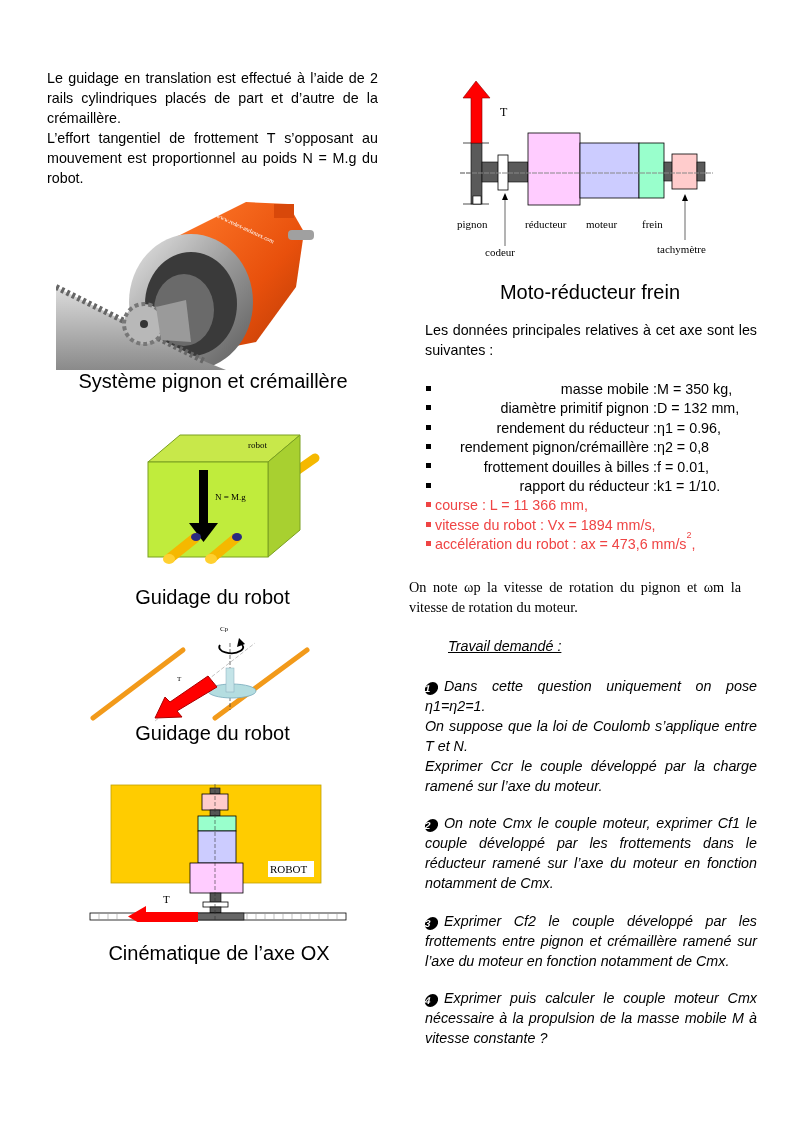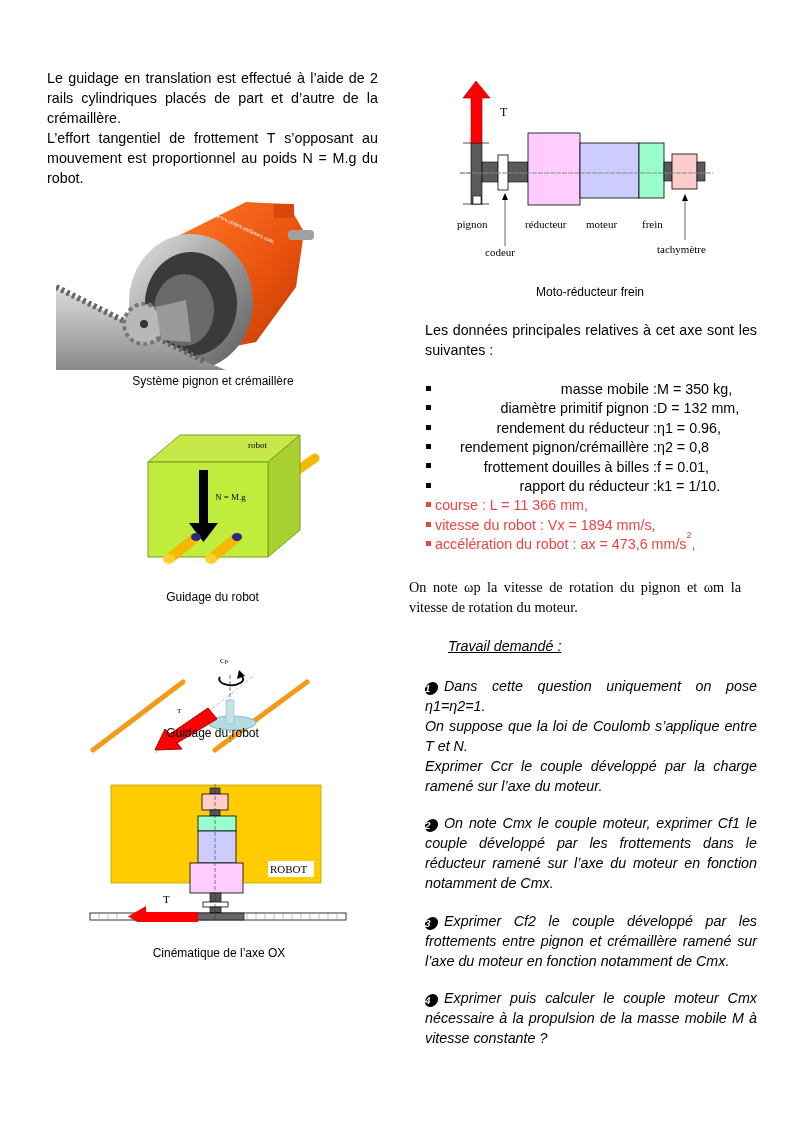--- a/index.html
+++ b/index.html
@@ -1,20 +1,20 @@
 <!DOCTYPE html>
 <html><head>
 <meta charset="utf-8">
 <style>
   html, body { margin: 0; padding: 0; background: #ffffff; }
   body { width: 794px; height: 1123px; position: relative; overflow: hidden;
          font-family: "Liberation Sans", "DejaVu Sans", sans-serif; color: #000; }
   .abs { position: absolute; }
   .para { font-size: 14.3px; line-height: 20px; text-align: justify; text-align-last: left; }
-  .caption { font-size: 12px; line-height: 18px; text-align: center; }
+  .caption { font-size: 20px; line-height: 18px; text-align: center; }
   .it { font-style: italic; }
   .red { color: #ef4444; }
   .data-row { display: flex; font-size: 14.3px; line-height: 19.4px; white-space: nowrap; }
   .data-row .bullet { display: inline-block; width: 5px; height: 5px; background: currentColor; margin: 0 4px 3px 1px; align-self: center; }
   .data-row .lbl { width: 222px; text-align: right; }
   .underline { text-decoration: underline; margin-left: 23px; }
   .qnum { display: inline-block; width: 13px; height: 13px; border-radius: 50%; background: #000; color: #fff;
           font-size: 10px; line-height: 13px; text-align: center; font-style: normal; font-weight: bold;
           transform: skewX(-12deg); vertical-align: -1px; margin-right: 6px; }
   svg text { font-family: "Liberation Serif", "DejaVu Serif", serif; }
@@ -83,21 +83,21 @@
     <path d="M30 128 L55 108" stroke="#f5b800" stroke-width="10" stroke-linecap="round"></path>
     <ellipse cx="56" cy="107" rx="5" ry="4" fill="#2a2a80"></ellipse>
     <ellipse cx="29" cy="129" rx="6" ry="5" fill="#ffd030"></ellipse>
     <path d="M72 128 L96 108" stroke="#f5b800" stroke-width="10" stroke-linecap="round"></path>
     <ellipse cx="97" cy="107" rx="5" ry="4" fill="#2a2a80"></ellipse>
     <ellipse cx="71" cy="129" rx="6" ry="5" fill="#ffd030"></ellipse>
   </svg>
 </div>
 <div class="abs caption" style="left:100px; top:588px; width:225px;">Guidage du robot</div>
 
-<div class="abs" style="left:85px; top:618px; width:230px; height:105px;margin-top:32px;">
+<div class="abs" style="left:85px; top:618px; width:230px; height:105px;">
   <svg width="230" height="105" viewBox="0 0 230 105">
     <line x1="8" y1="100" x2="98" y2="32" stroke="#f29a1a" stroke-width="5" stroke-linecap="round"></line>
     <line x1="130" y1="100" x2="222" y2="32" stroke="#f29a1a" stroke-width="5" stroke-linecap="round"></line>
     <line x1="70" y1="103" x2="170" y2="25" stroke="#aaa" stroke-width="0.7" stroke-dasharray="4 2"></line>
     <line x1="145" y1="25" x2="145" y2="92" stroke="#333" stroke-width="0.7" stroke-dasharray="4 2"></line>
     <ellipse cx="147" cy="73" rx="24" ry="7" fill="#b4dde0" stroke="#7ab" stroke-width="0.8"></ellipse>
     <rect x="141" y="50" width="8" height="24" fill="#c4e4e8" stroke="#8ab" stroke-width="0.5"></rect>
     <path d="M135 27 a12 6 0 1 0 20 -2" fill="none" stroke="#000" stroke-width="1.8"></path>
     <polygon points="154,20 160,26 152,29" fill="#000"></polygon>
     <text x="135" y="13" font-size="7" font-family="Liberation Sans, sans-serif">Cp</text>

